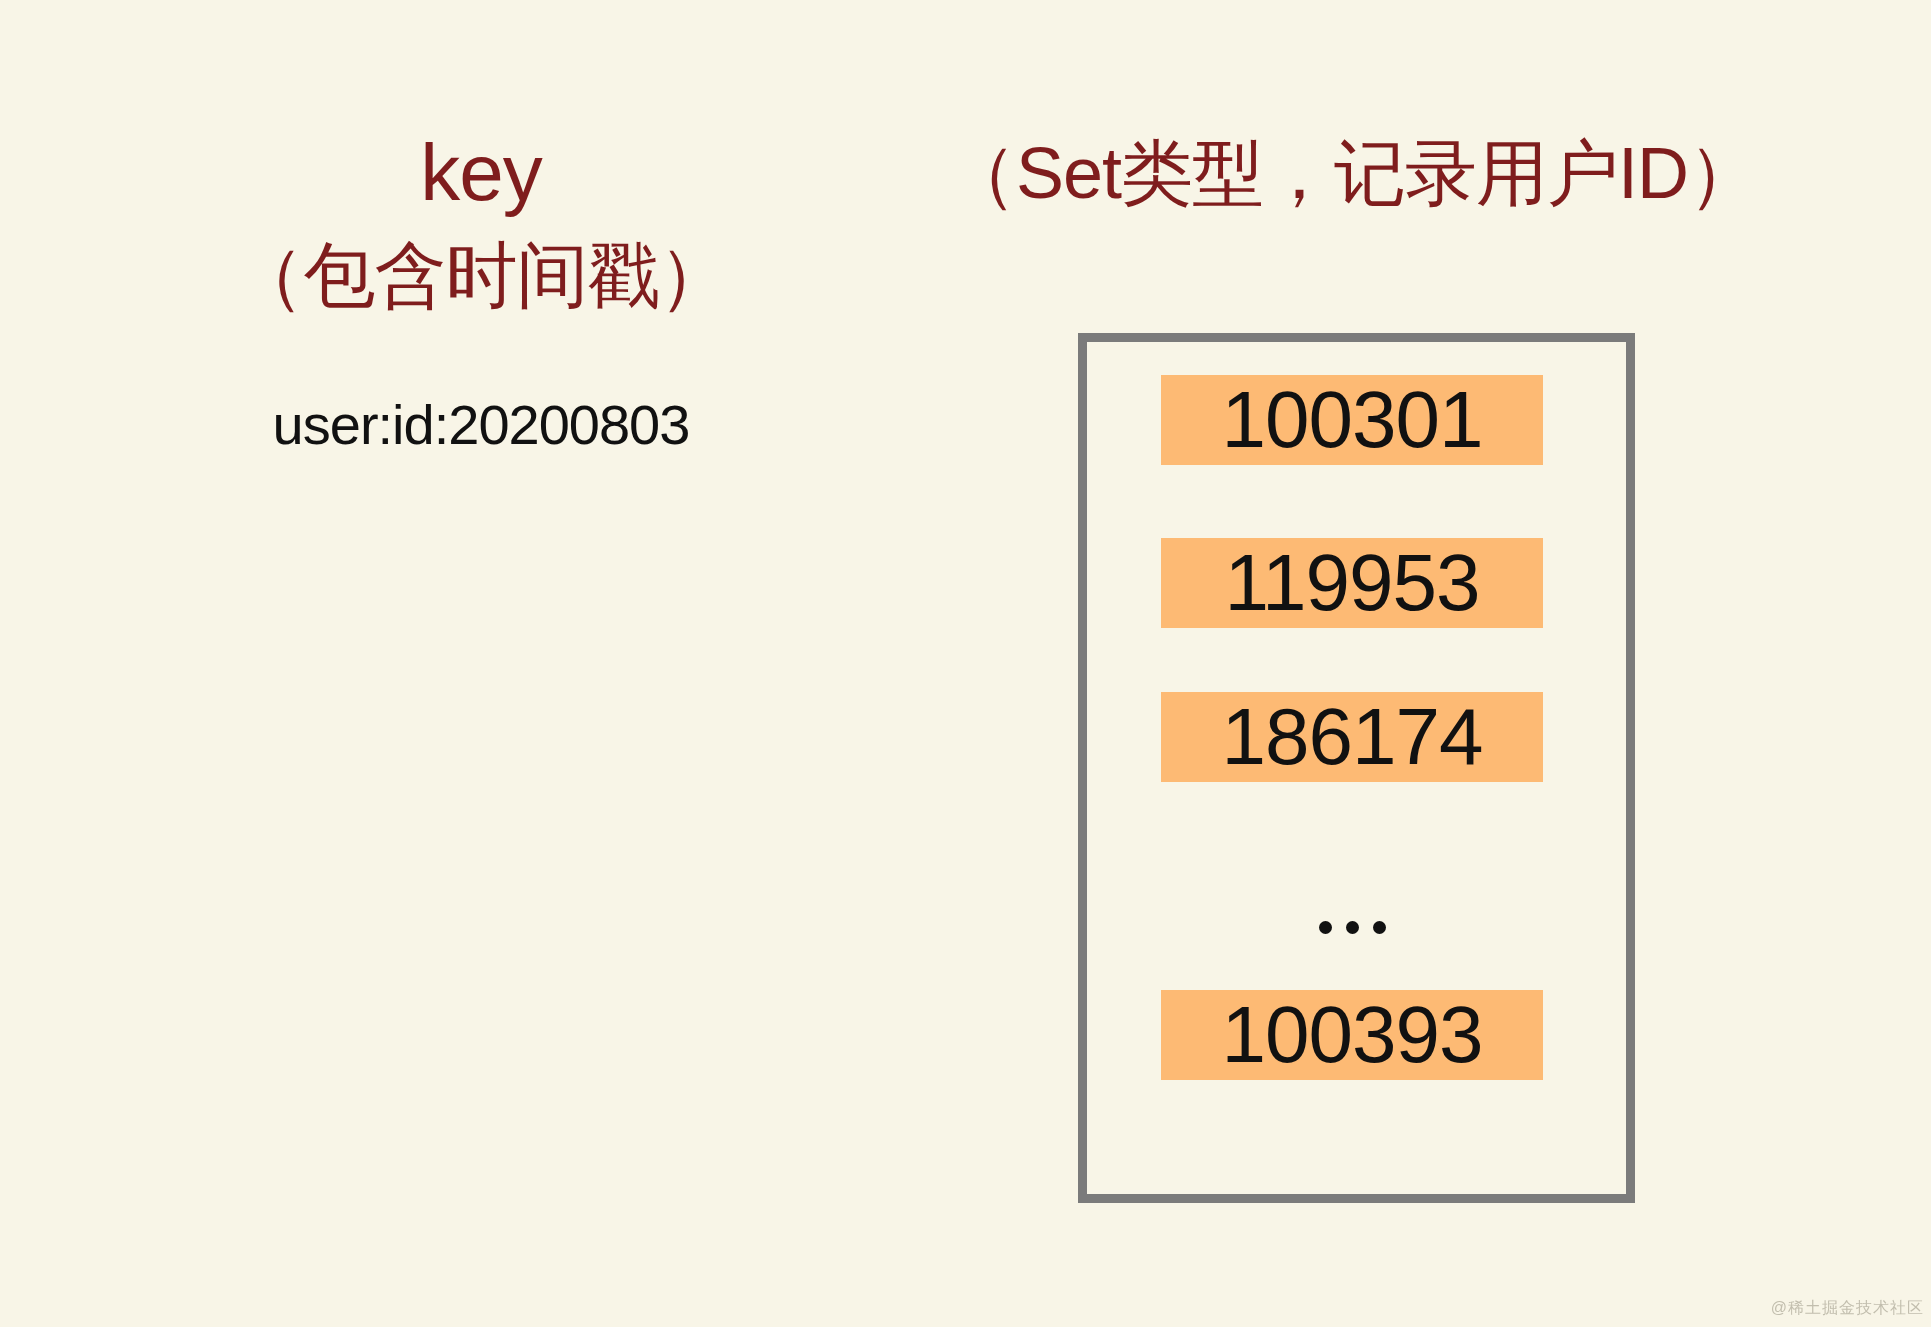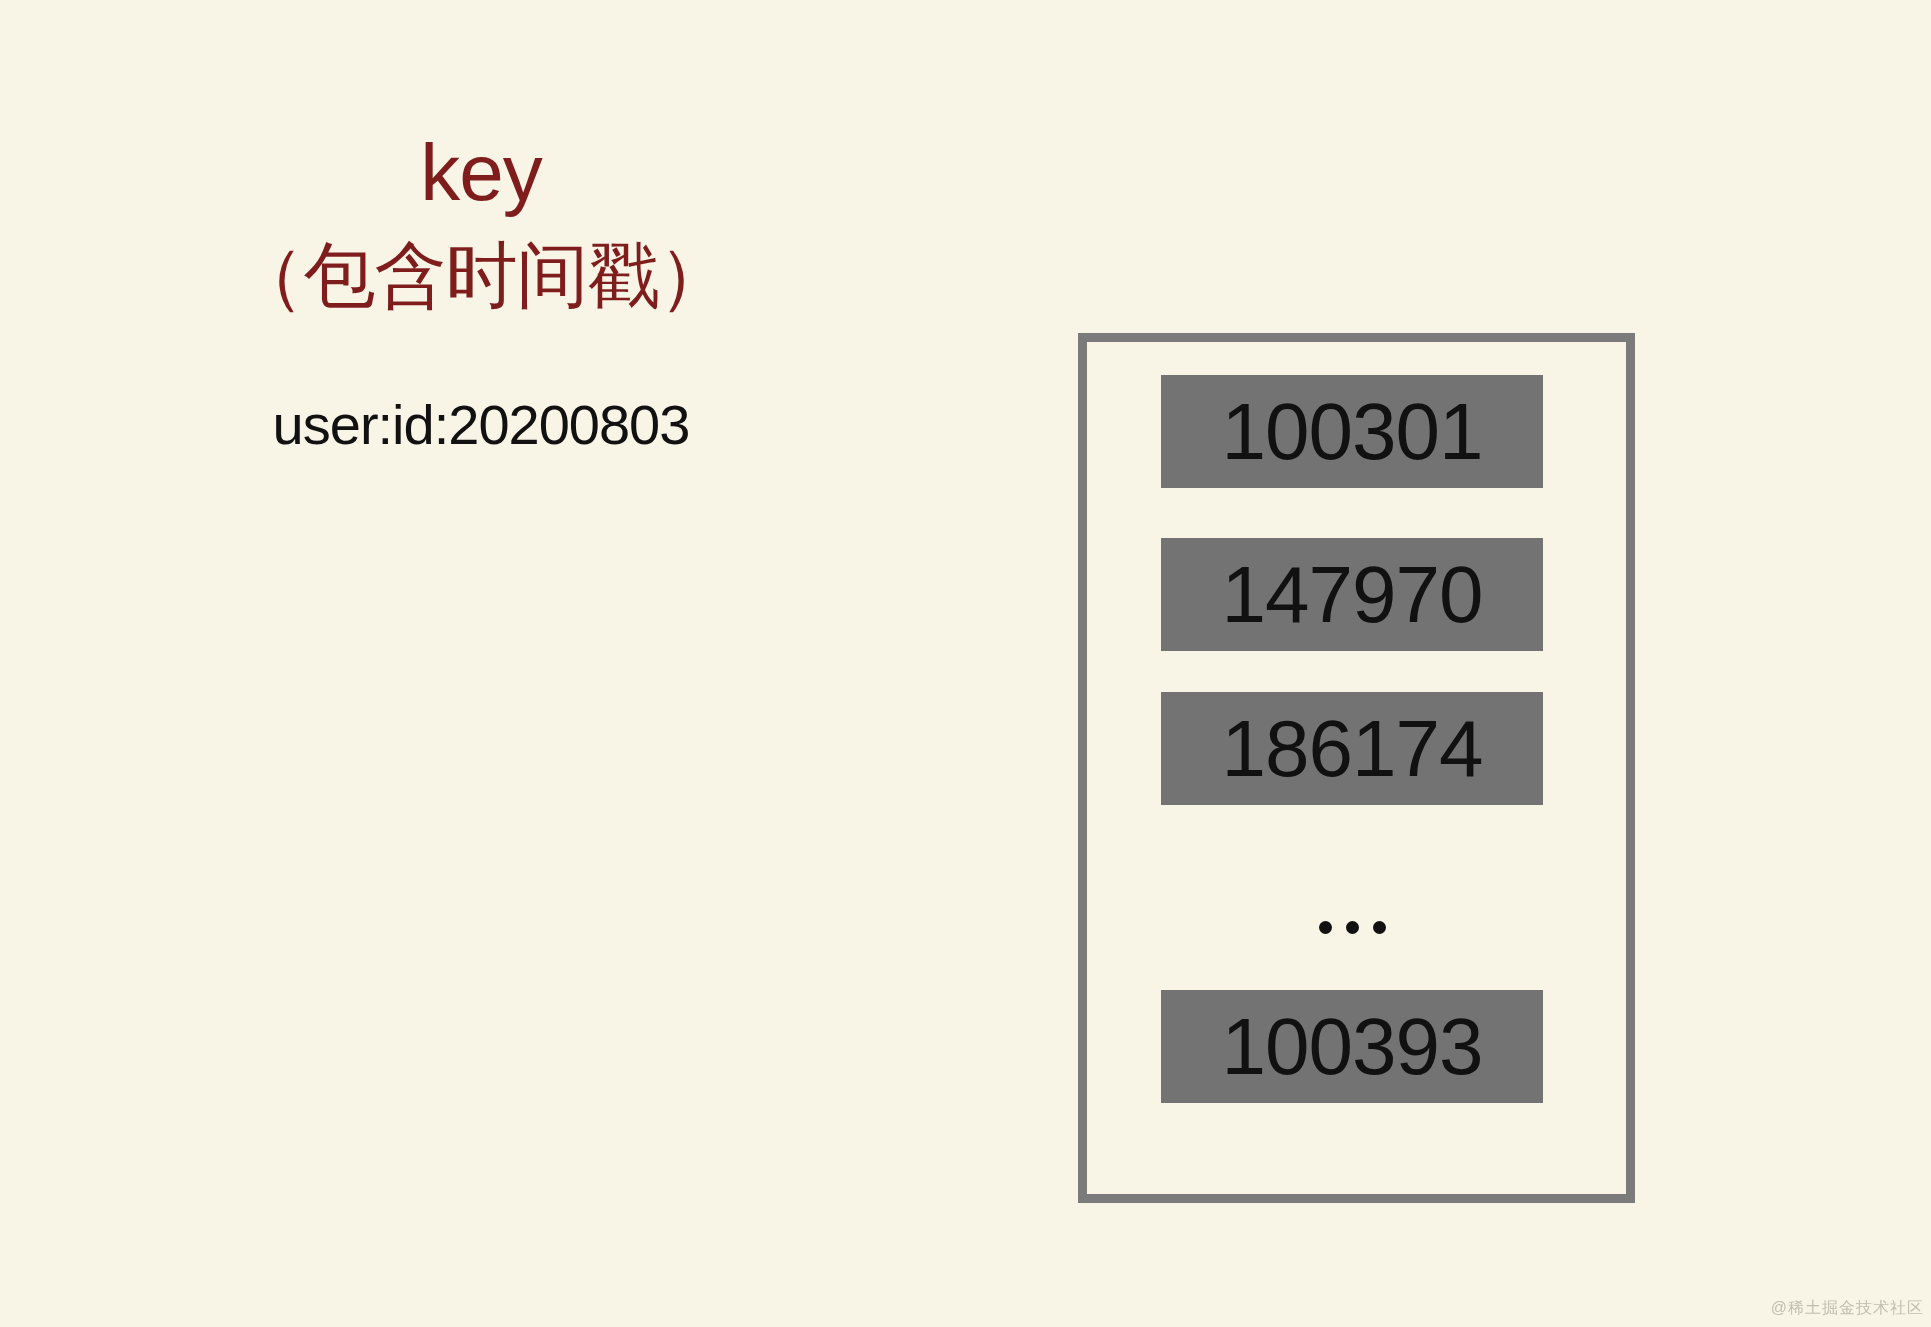--- a/index.html
+++ b/index.html
@@ -44,22 +44,22 @@
   
   #set-box{
     left:1078px;top:333px;
     width:539px;height:852px;
     border:9px solid #7B7B7B;
     background:transparent;
   }
   .set-item{
     position:absolute;
     left:74px;
-    width:382px;height:113px;
-    background:#737373;
+    width:382px;height:90px;
+    background:#fdba74;
     display:flex;align-items:center;justify-content:center;
     font-size:80px;
     letter-spacing:-1px;
     color:#111111;
   }
   #set-item-0{top:33px;}
   #set-item-1{top:196px;}
   #set-item-2{top:350px;}
   #set-item-3{top:648px;}
 
@@ -86,27 +86,28 @@
 </style>
 </head>
 <body>
 
 <div class="abs col-header" id="key-header">
   <div>key</div>
   <div class="subtitle">（包含时间戳）</div>
 </div>
 
 <div class="abs col-header" id="value-header">
+  <div class="subtitle">（Set类型，记录用户ID）</div>
 </div>
 
 <div class="abs" id="key-text">user:id:20200803</div>
 
 <div class="abs" id="set-box">
   <div class="set-item" id="set-item-0">100301</div>
-  <div class="set-item" id="set-item-1">147970</div>
+  <div class="set-item" id="set-item-1">119953</div>
   <div class="set-item" id="set-item-2">186174</div>
   <div id="set-ellipsis">
       <span class="dot"></span>
       <span class="dot"></span>
       <span class="dot"></span>
     </div>
   <div class="set-item" id="set-item-3">100393</div>
 </div>
 
 <div class="abs" id="watermark">@稀土掘金技术社区</div>

